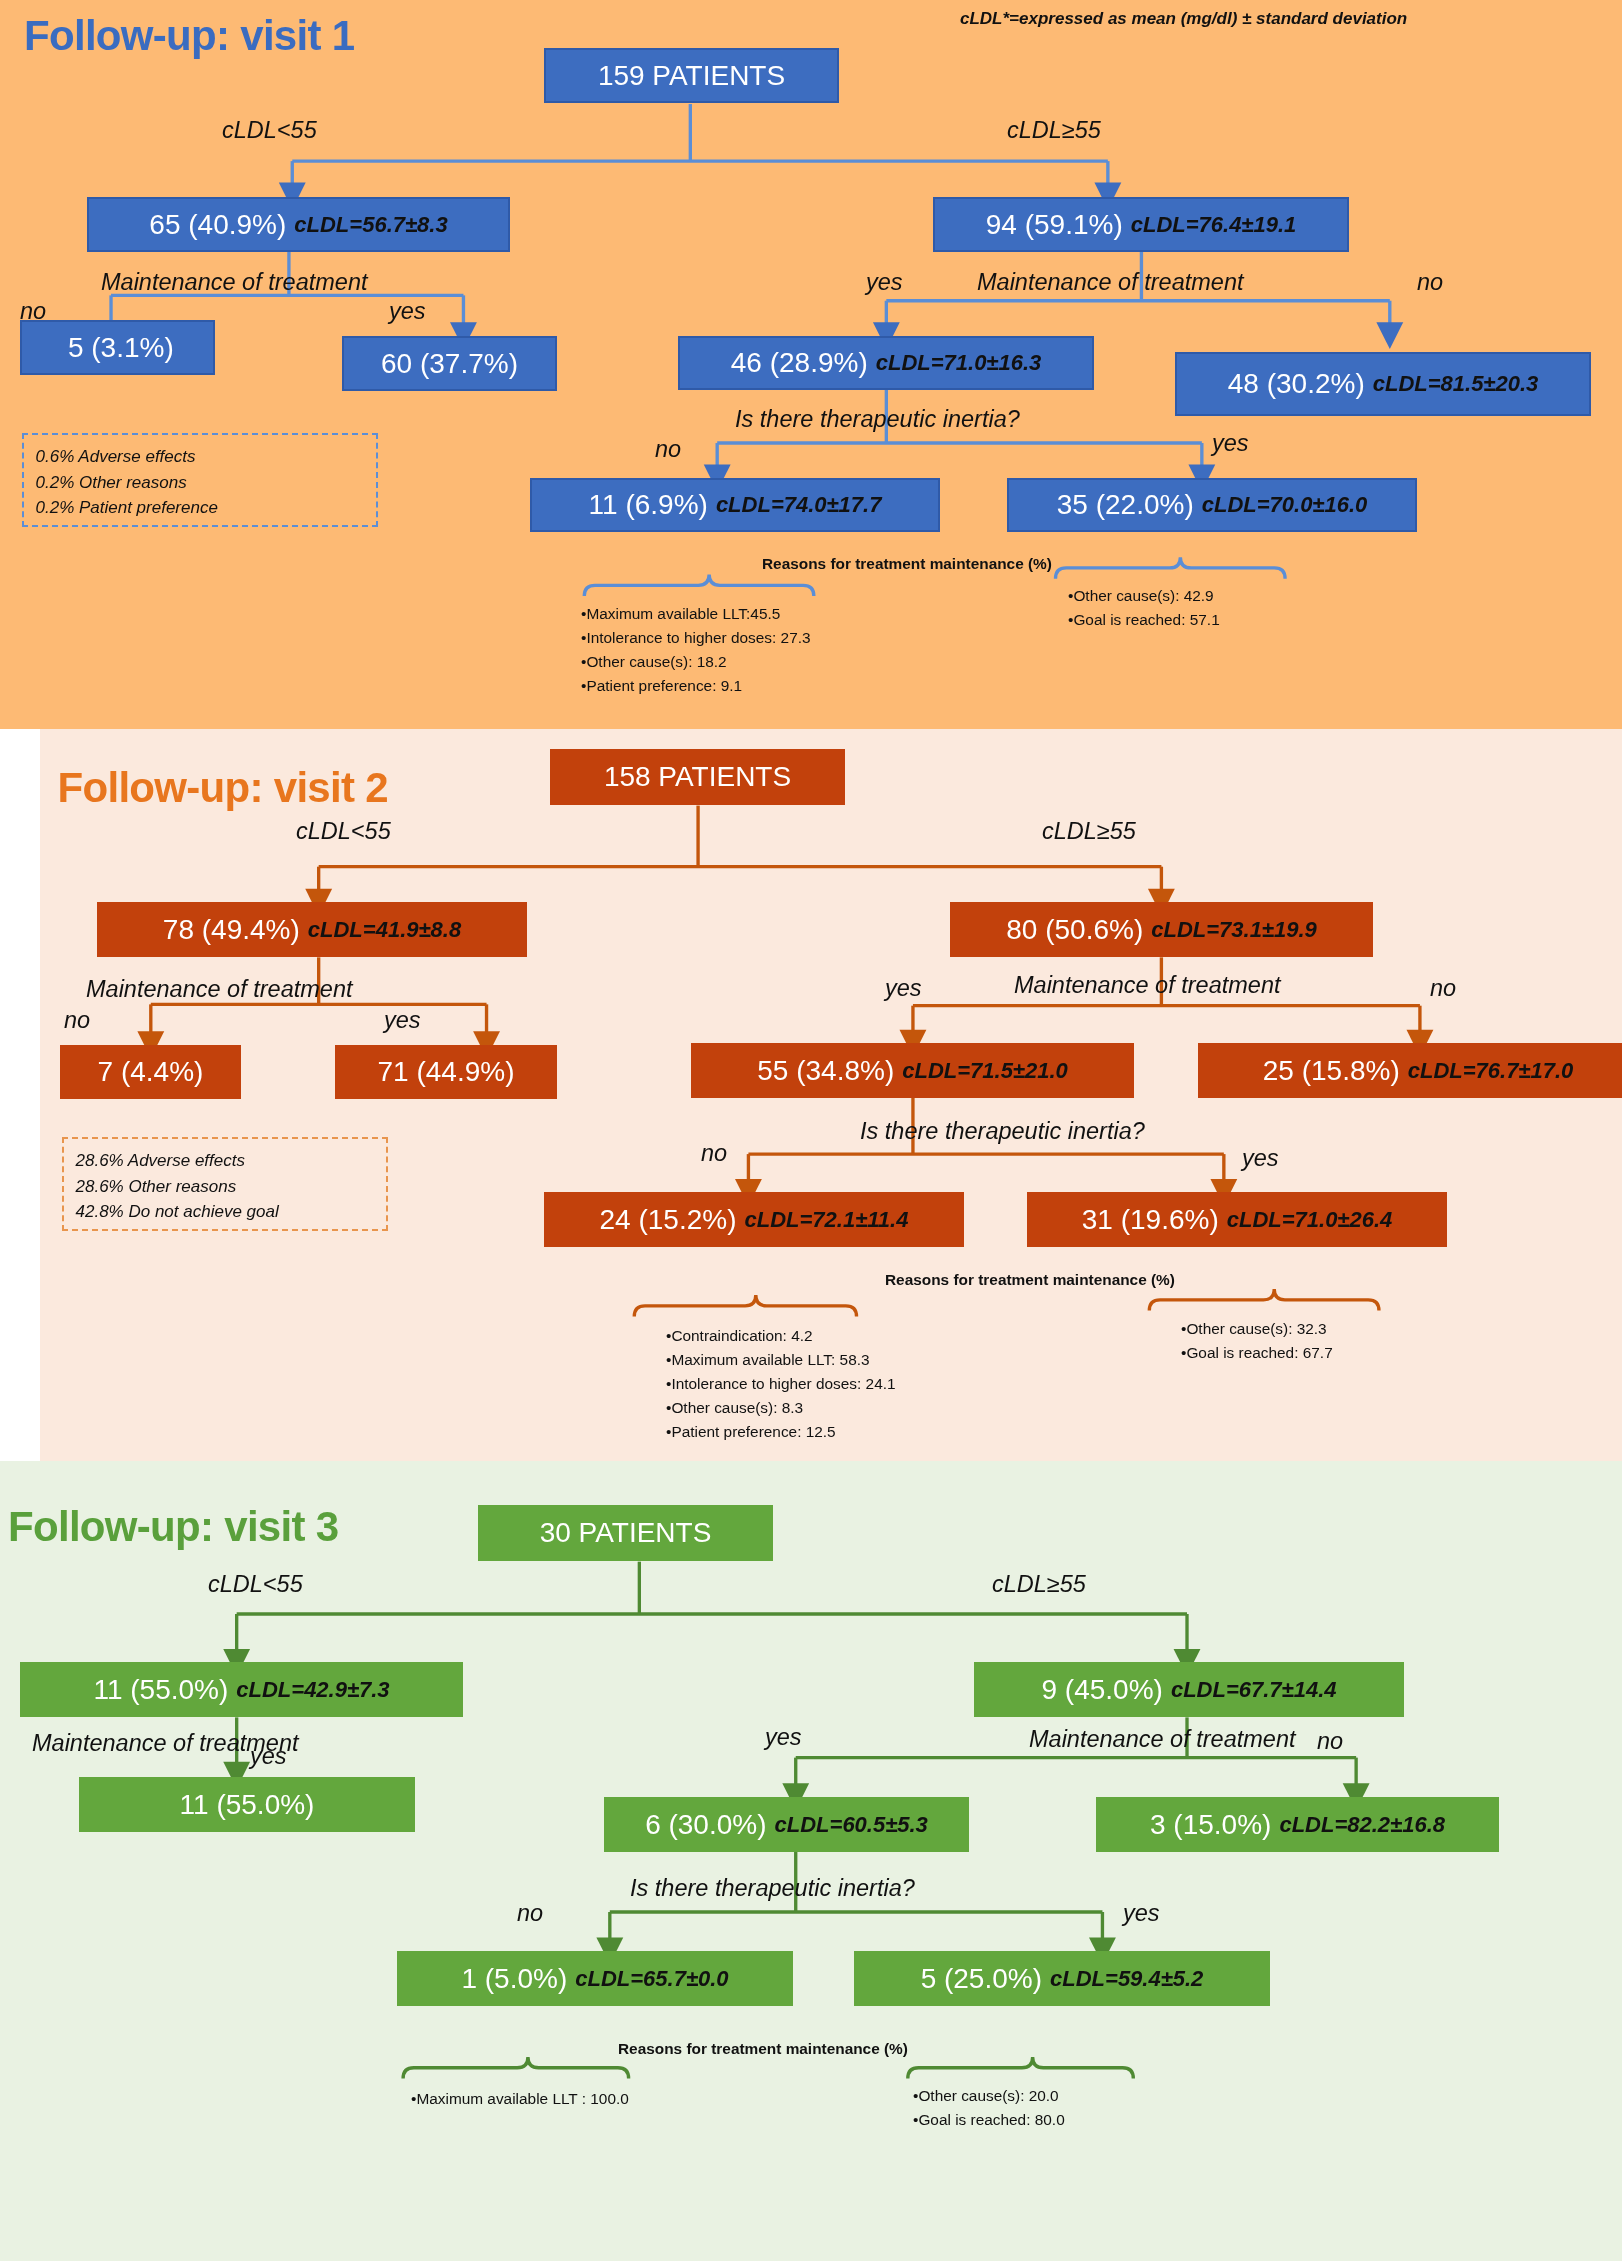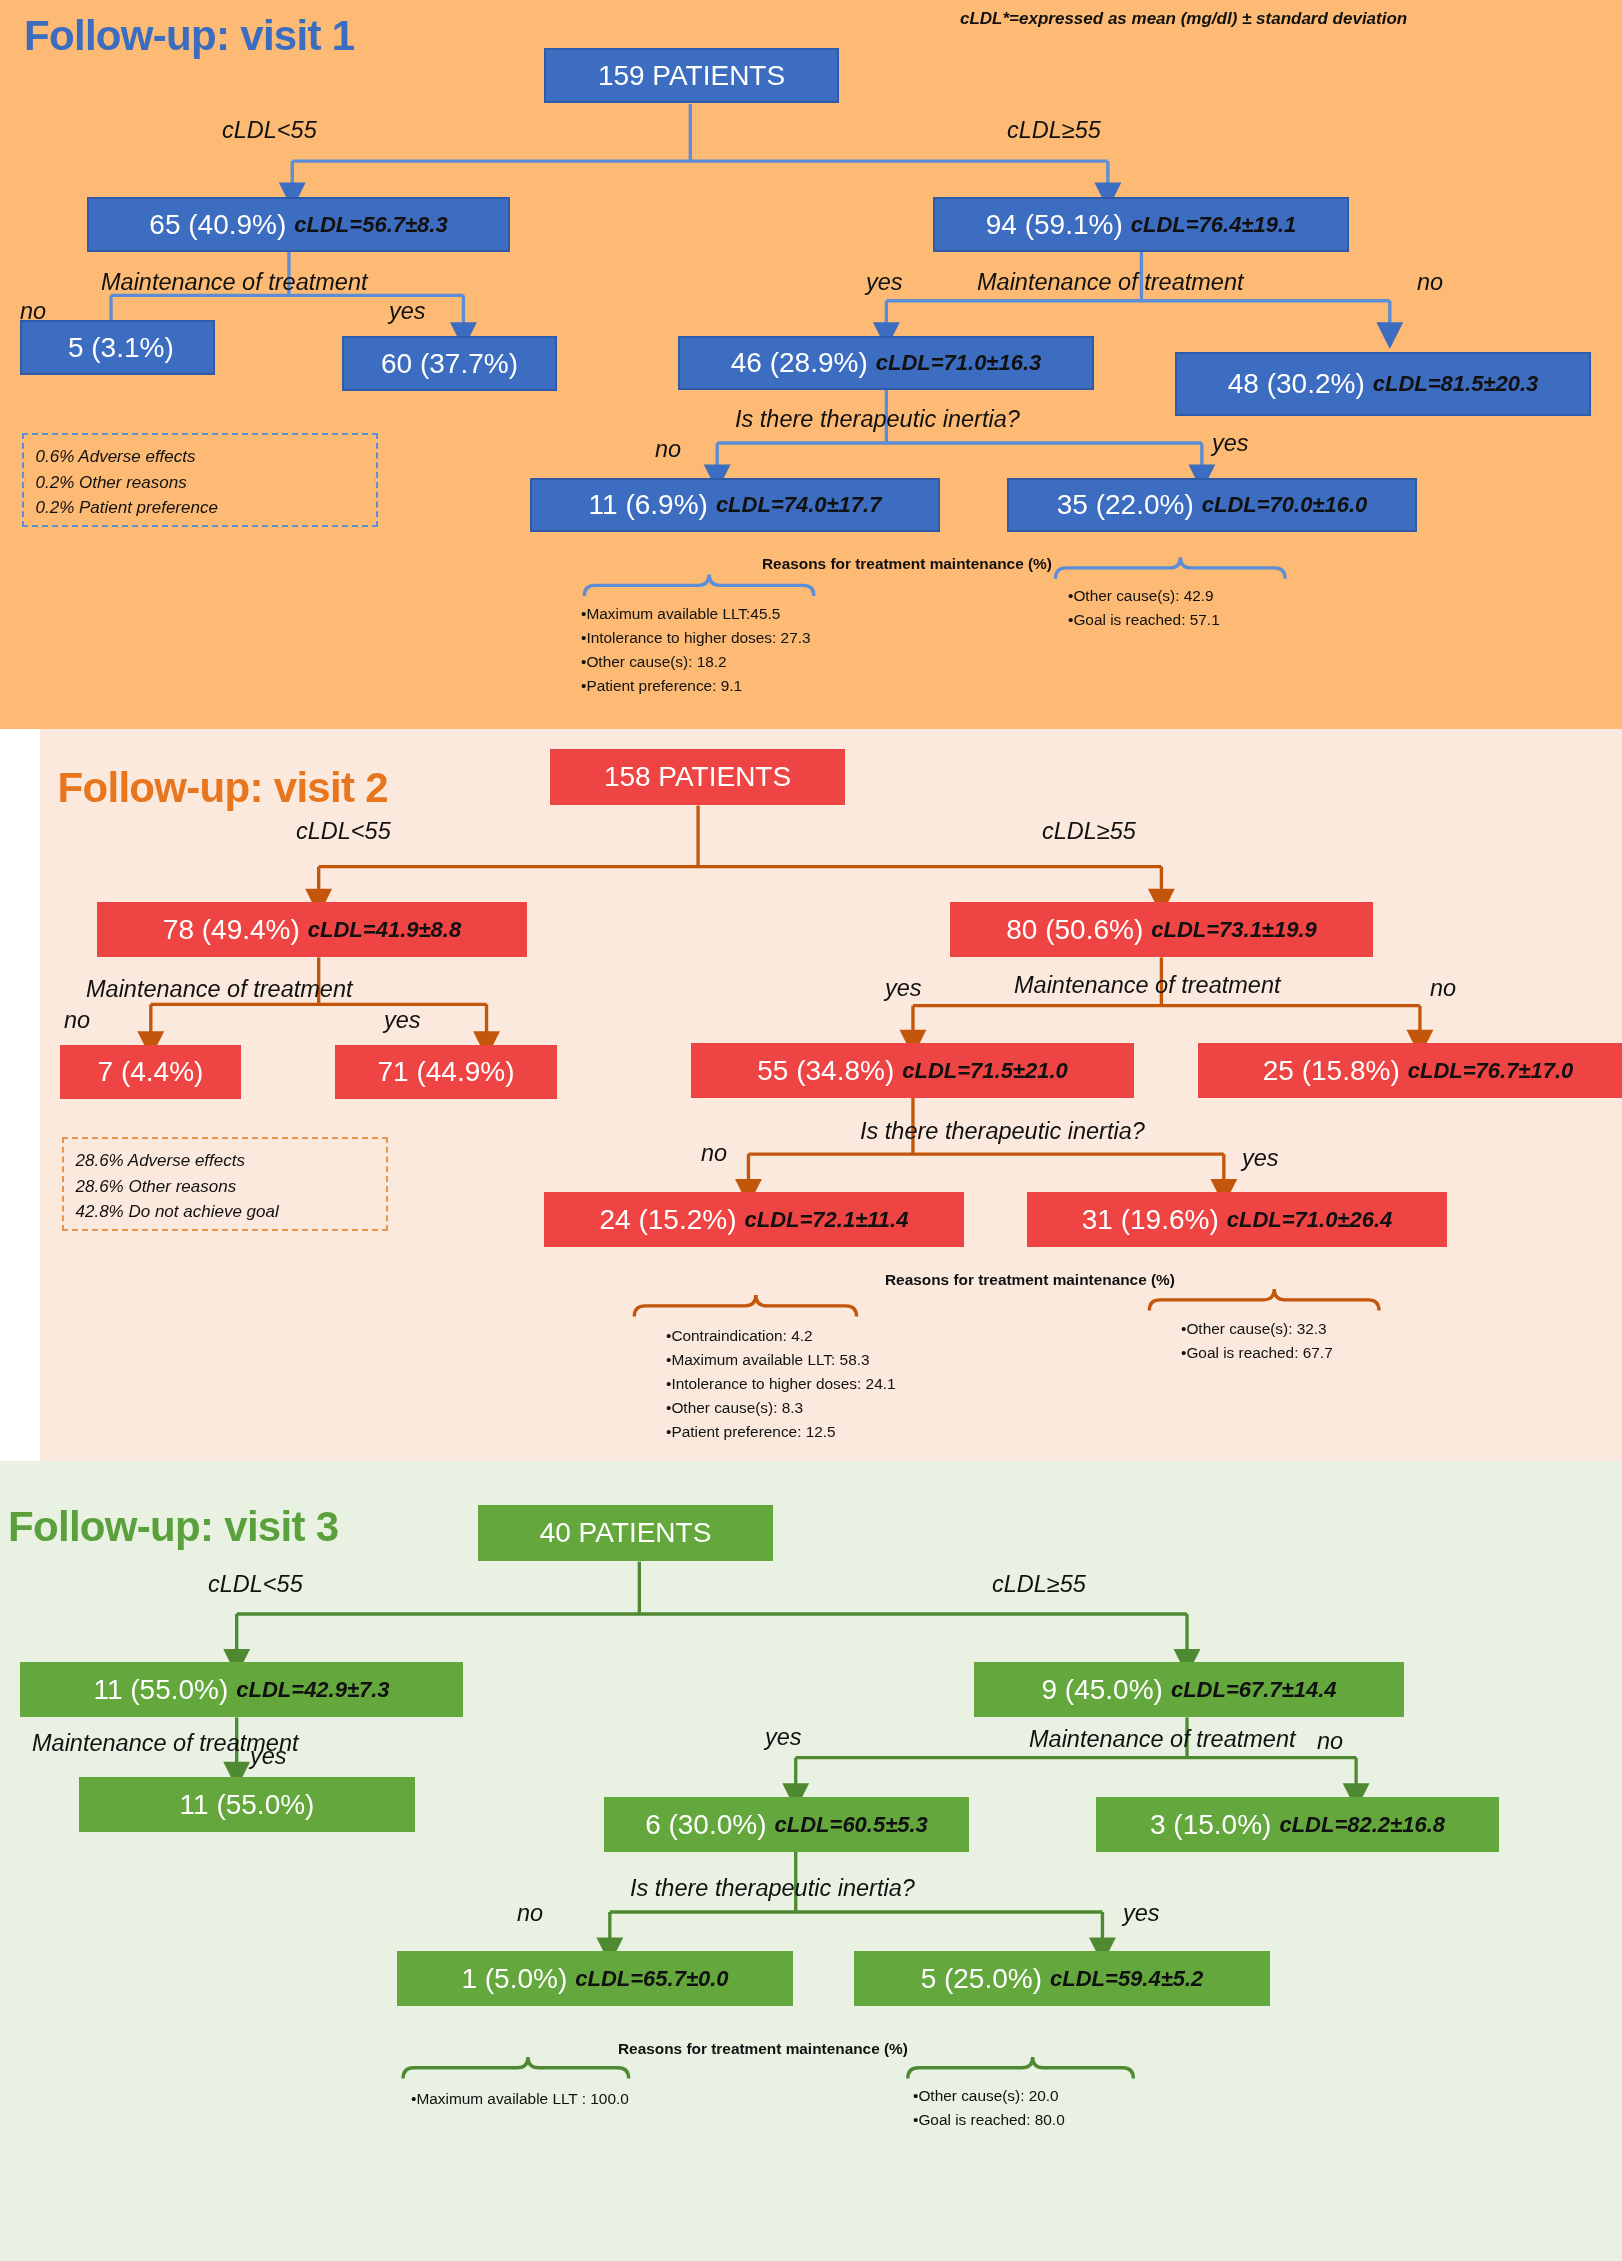--- a/index.html
+++ b/index.html
@@ -50,21 +50,21 @@
   }
   .box .c{
     color:#111111;
     font-style:italic;
     font-weight:bold;
     font-size:22px;
     margin-left:8px;
     line-height:1;
   }
   #panel-v1 .box{background:#3d6dc0;border:2px solid #2f5aa8;}
-  #panel-v2 .box{background:#ef4444;border:none;}
+  #panel-v2 .box{background:#c2410c;border:none;}
   #panel-v3 .box{background:#63a73d;border:none;}
 
   .lbl{
     position:absolute;
     font-style:italic;
     font-size:23.5px;
     color:#111;
     white-space:nowrap;
   }
   .lbl.yn{font-size:23.5px;}
@@ -364,21 +364,21 @@
         <path d="M1642,672 L1642,730" marker-end="url(#a3)"></path>
 
         <path d="M600,920 q0,-16 16,-16 L770,904 q16,0 16,-16 q0,16 16,16 L920,904 q16,0 16,16" fill="none"></path>
         <path d="M1352,920 q0,-16 16,-16 L1522,904 q16,0 16,-16 q0,16 16,16 L1672,904 q16,0 16,16" fill="none"></path>
       </g>
     </svg>
 
     <div class="visit-title" style="left:8px;top:42px;">Follow-up: visit 3</div>
 
     <div class="box" style="left:478px;top:44px;width:295px;height:56px;">
-      <span class="n">40 PATIENTS</span>
+      <span class="n">30 PATIENTS</span>
     </div>
 
     <div class="lbl" style="left:208px;top:110px;">cLDL&lt;55</div>
     <div class="lbl" style="left:992px;top:110px;">cLDL≥55</div>
 
     <div class="box" style="left:20px;top:201px;width:443px;height:55px;">
       <span class="n">11 (55.0%)</span>
       <span class="c">cLDL=42.9±7.3</span>
     </div>
 

